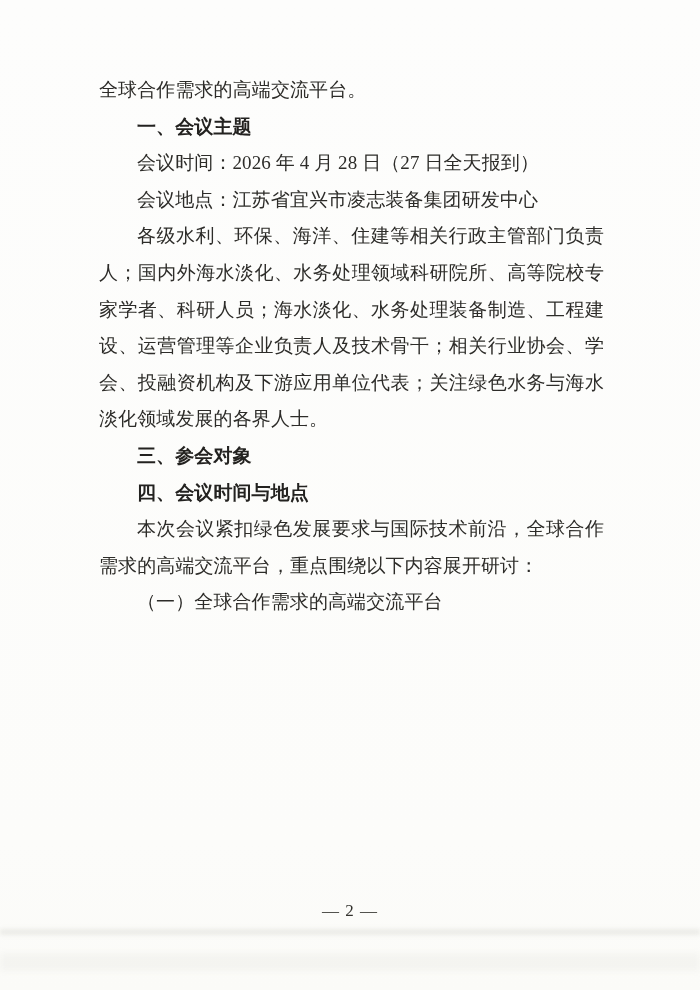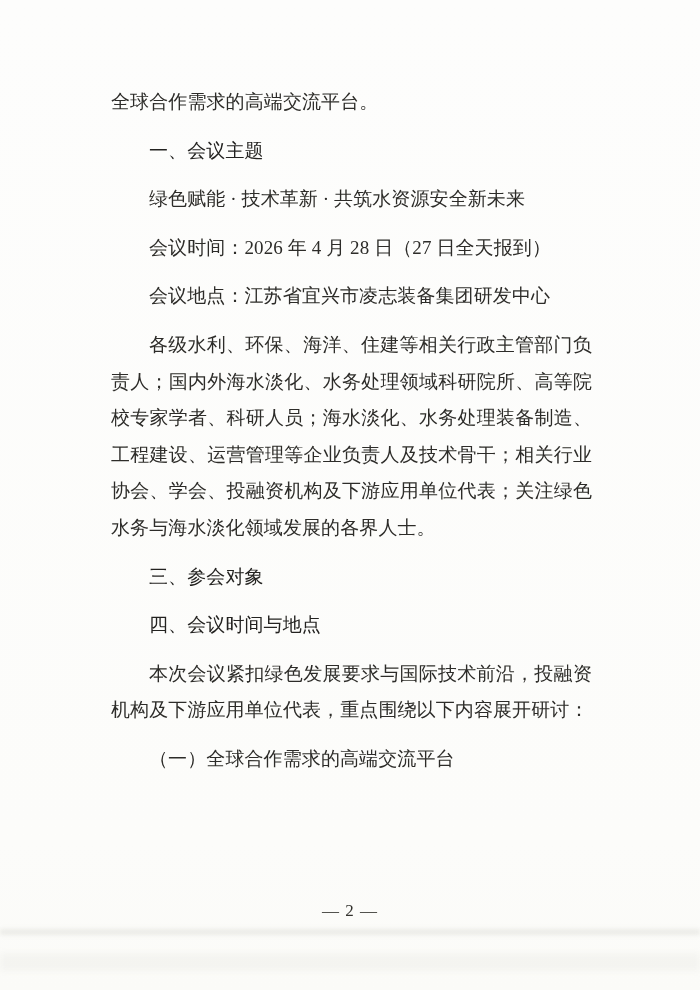--- a/index.html
+++ b/index.html
@@ -20,23 +20,23 @@
     position: absolute;
     left: 99px;
     top: 72px;
     width: 505px;
     font-size: 19px;
     line-height: 36.6px;
     text-align: justify;
     text-align-last: left;
     letter-spacing: 0.1px;
   }
-  p.block { margin: 12px; }
+  p.block { margin: 0; }
   p.indent { text-indent: 2em; }
-  p.heading { font-weight: normal; color: #232220; }
+  p.heading { font-weight: bold; color: #232220; }
   .page-number {
     position: absolute;
     top: 901px;
     left: 0;
     width: 100%;
     text-align: center;
     font-size: 17px;
     letter-spacing: 1px;
     color: #34332f;
   }
@@ -44,25 +44,24 @@
   .scan-band-1 { top: 929px; height: 6px; background: rgba(165,165,156,0.18); filter: blur(2px); }
   .scan-band-2 { top: 953px; height: 18px; background: rgba(185,185,176,0.10); filter: blur(3px); }
 </style>
 </head>
 <body>
 
 <div class="sheet">
   <div class="text-block">
       <p class="block body">全球合作需求的高端交流平台。</p>
       <p class="block heading indent">一、会议主题</p>
-      <p class="block body indent">绿色赋能 · 技术革新 · 共筑水资源安全新未来</p>
       <p class="block body indent">会议时间：2026 年 4 月 28 日（27 日全天报到）</p>
       <p class="block body indent">会议地点：江苏省宜兴市凌志装备集团研发中心</p>
       <p class="block body indent">各级水利、环保、海洋、住建等相关行政主管部门负责人；国内外海水淡化、水务处理领域科研院所、高等院校专家学者、科研人员；海水淡化、水务处理装备制造、工程建设、运营管理等企业负责人及技术骨干；相关行业协会、学会、投融资机构及下游应用单位代表；关注绿色水务与海水淡化领域发展的各界人士。</p>
       <p class="block heading indent">三、参会对象</p>
       <p class="block heading indent">四、会议时间与地点</p>
-      <p class="block body indent">本次会议紧扣绿色发展要求与国际技术前沿，投融资机构及下游应用单位代表，重点围绕以下内容展开研讨：</p>
+      <p class="block body indent">本次会议紧扣绿色发展要求与国际技术前沿，全球合作需求的高端交流平台，重点围绕以下内容展开研讨：</p>
       <p class="block body indent">（一）全球合作需求的高端交流平台</p>
     </div>
   <div class="page-number">— 2 —</div>
   <div class="scan-band scan-band-1"></div>
   <div class="scan-band scan-band-2"></div>
 </div>
 
 </body></html>

